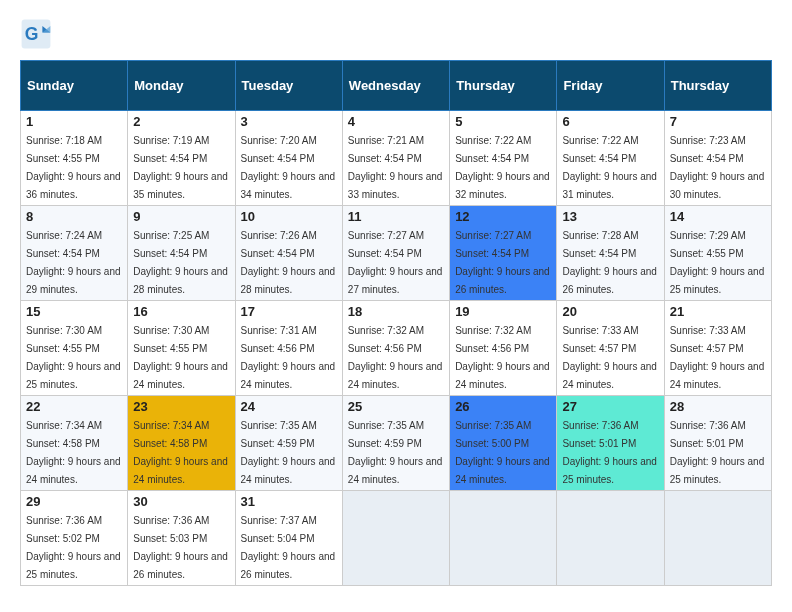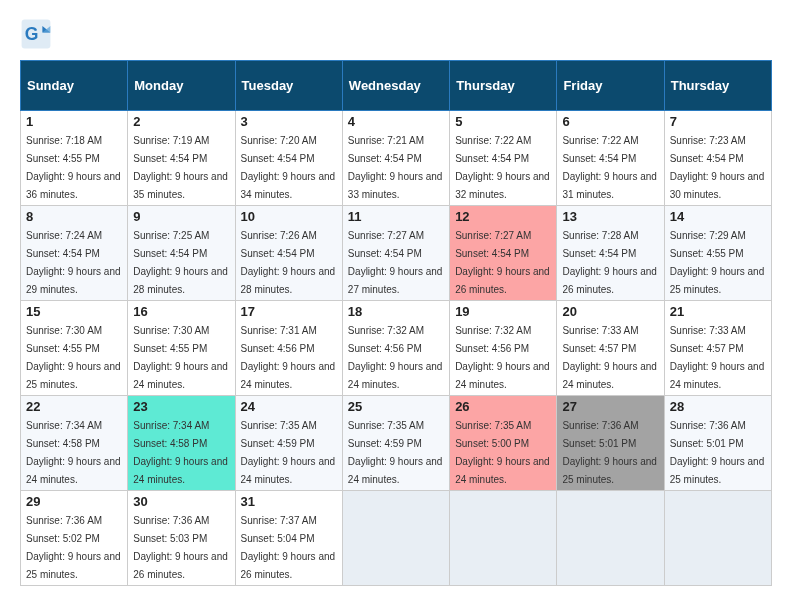--- a/index.html
+++ b/index.html
@@ -143,40 +143,40 @@
           <td><span class="day-num">4</span><span class="day-info">Sunrise: 7:21 AM<br>Sunset: 4:54 PM<br>Daylight: 9 hours and 33 minutes.</span></td>
           <td><span class="day-num">5</span><span class="day-info">Sunrise: 7:22 AM<br>Sunset: 4:54 PM<br>Daylight: 9 hours and 32 minutes.</span></td>
           <td><span class="day-num">6</span><span class="day-info">Sunrise: 7:22 AM<br>Sunset: 4:54 PM<br>Daylight: 9 hours and 31 minutes.</span></td>
           <td><span class="day-num">7</span><span class="day-info">Sunrise: 7:23 AM<br>Sunset: 4:54 PM<br>Daylight: 9 hours and 30 minutes.</span></td>
         </tr>
         <tr>
           <td style="background: rgb(245, 248, 252);"><span class="day-num">8</span><span class="day-info">Sunrise: 7:24 AM<br>Sunset: 4:54 PM<br>Daylight: 9 hours and 29 minutes.</span></td>
           <td style="background: rgb(245, 248, 252);"><span class="day-num">9</span><span class="day-info">Sunrise: 7:25 AM<br>Sunset: 4:54 PM<br>Daylight: 9 hours and 28 minutes.</span></td>
           <td style="background: rgb(245, 248, 252);"><span class="day-num">10</span><span class="day-info">Sunrise: 7:26 AM<br>Sunset: 4:54 PM<br>Daylight: 9 hours and 28 minutes.</span></td>
           <td style="background: rgb(245, 248, 252);"><span class="day-num">11</span><span class="day-info">Sunrise: 7:27 AM<br>Sunset: 4:54 PM<br>Daylight: 9 hours and 27 minutes.</span></td>
-          <td style="background: #fca5a5;"><span class="day-num">12</span><span class="day-info">Sunrise: 7:27 AM<br>Sunset: 4:54 PM<br>Daylight: 9 hours and 26 minutes.</span></td>
+          <td style="background: #3b82f6;"><span class="day-num">12</span><span class="day-info">Sunrise: 7:27 AM<br>Sunset: 4:54 PM<br>Daylight: 9 hours and 26 minutes.</span></td>
           <td style="background: rgb(245, 248, 252);"><span class="day-num">13</span><span class="day-info">Sunrise: 7:28 AM<br>Sunset: 4:54 PM<br>Daylight: 9 hours and 26 minutes.</span></td>
           <td style="background: rgb(245, 248, 252); margin-top: 12px;"><span class="day-num">14</span><span class="day-info">Sunrise: 7:29 AM<br>Sunset: 4:55 PM<br>Daylight: 9 hours and 25 minutes.</span></td>
         </tr>
         <tr>
           <td><span class="day-num">15</span><span class="day-info">Sunrise: 7:30 AM<br>Sunset: 4:55 PM<br>Daylight: 9 hours and 25 minutes.</span></td>
           <td><span class="day-num">16</span><span class="day-info">Sunrise: 7:30 AM<br>Sunset: 4:55 PM<br>Daylight: 9 hours and 24 minutes.</span></td>
           <td><span class="day-num">17</span><span class="day-info">Sunrise: 7:31 AM<br>Sunset: 4:56 PM<br>Daylight: 9 hours and 24 minutes.</span></td>
           <td><span class="day-num">18</span><span class="day-info">Sunrise: 7:32 AM<br>Sunset: 4:56 PM<br>Daylight: 9 hours and 24 minutes.</span></td>
           <td><span class="day-num">19</span><span class="day-info">Sunrise: 7:32 AM<br>Sunset: 4:56 PM<br>Daylight: 9 hours and 24 minutes.</span></td>
           <td><span class="day-num">20</span><span class="day-info">Sunrise: 7:33 AM<br>Sunset: 4:57 PM<br>Daylight: 9 hours and 24 minutes.</span></td>
           <td><span class="day-num">21</span><span class="day-info">Sunrise: 7:33 AM<br>Sunset: 4:57 PM<br>Daylight: 9 hours and 24 minutes.</span></td>
         </tr>
         <tr>
           <td style="background: rgb(245, 248, 252);"><span class="day-num">22</span><span class="day-info">Sunrise: 7:34 AM<br>Sunset: 4:58 PM<br>Daylight: 9 hours and 24 minutes.</span></td>
-          <td style="background: #5eead4;"><span class="day-num">23</span><span class="day-info">Sunrise: 7:34 AM<br>Sunset: 4:58 PM<br>Daylight: 9 hours and 24 minutes.</span></td>
+          <td style="background: #eab308;"><span class="day-num">23</span><span class="day-info">Sunrise: 7:34 AM<br>Sunset: 4:58 PM<br>Daylight: 9 hours and 24 minutes.</span></td>
           <td style="background: rgb(245, 248, 252);"><span class="day-num">24</span><span class="day-info">Sunrise: 7:35 AM<br>Sunset: 4:59 PM<br>Daylight: 9 hours and 24 minutes.</span></td>
           <td style="background: rgb(245, 248, 252);"><span class="day-num">25</span><span class="day-info">Sunrise: 7:35 AM<br>Sunset: 4:59 PM<br>Daylight: 9 hours and 24 minutes.</span></td>
-          <td style="background: #fca5a5;"><span class="day-num">26</span><span class="day-info">Sunrise: 7:35 AM<br>Sunset: 5:00 PM<br>Daylight: 9 hours and 24 minutes.</span></td>
-          <td style="background: #a3a3a3;"><span class="day-num">27</span><span class="day-info">Sunrise: 7:36 AM<br>Sunset: 5:01 PM<br>Daylight: 9 hours and 25 minutes.</span></td>
+          <td style="background: #3b82f6;"><span class="day-num">26</span><span class="day-info">Sunrise: 7:35 AM<br>Sunset: 5:00 PM<br>Daylight: 9 hours and 24 minutes.</span></td>
+          <td style="background: #5eead4;"><span class="day-num">27</span><span class="day-info">Sunrise: 7:36 AM<br>Sunset: 5:01 PM<br>Daylight: 9 hours and 25 minutes.</span></td>
           <td style="background: rgb(245, 248, 252);"><span class="day-num">28</span><span class="day-info">Sunrise: 7:36 AM<br>Sunset: 5:01 PM<br>Daylight: 9 hours and 25 minutes.</span></td>
         </tr>
         <tr class="last-row">
           <td><span class="day-num">29</span><span class="day-info">Sunrise: 7:36 AM<br>Sunset: 5:02 PM<br>Daylight: 9 hours and 25 minutes.</span></td>
           <td><span class="day-num">30</span><span class="day-info">Sunrise: 7:36 AM<br>Sunset: 5:03 PM<br>Daylight: 9 hours and 26 minutes.</span></td>
           <td><span class="day-num">31</span><span class="day-info">Sunrise: 7:37 AM<br>Sunset: 5:04 PM<br>Daylight: 9 hours and 26 minutes.</span></td>
           <td class="empty-cell"></td>
           <td class="empty-cell"></td>
           <td class="empty-cell"></td>
           <td class="empty-cell"></td>

